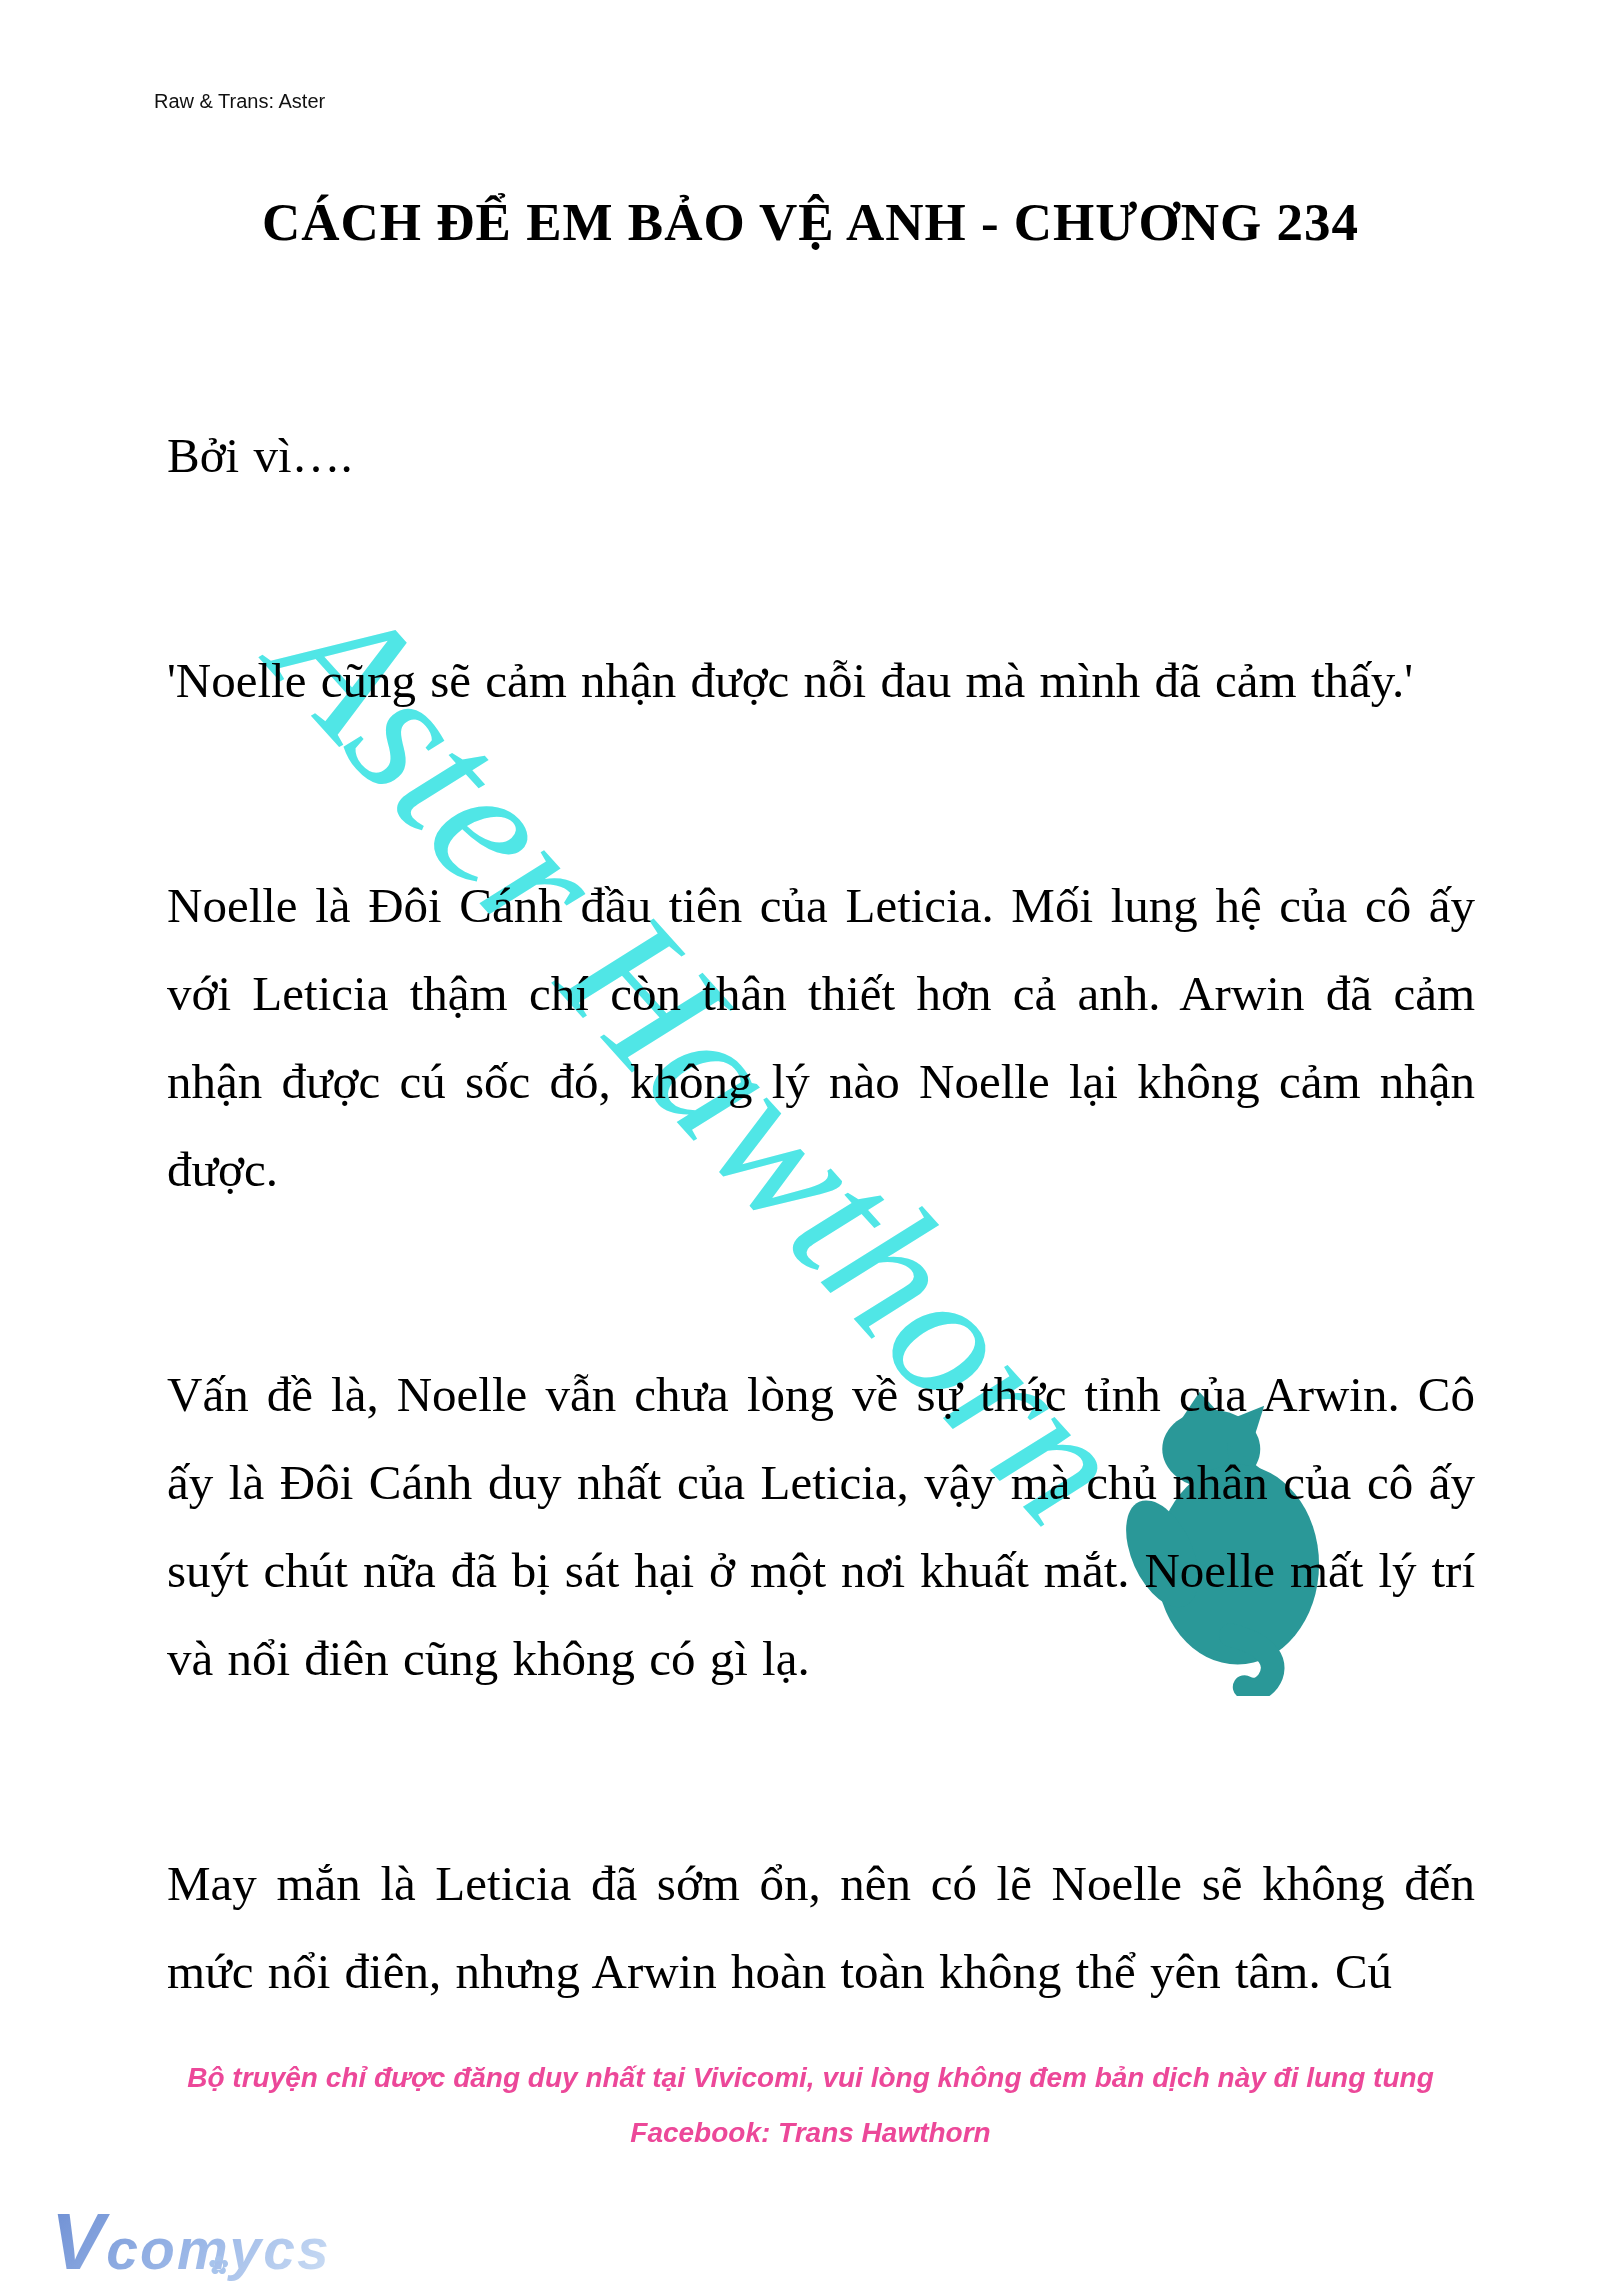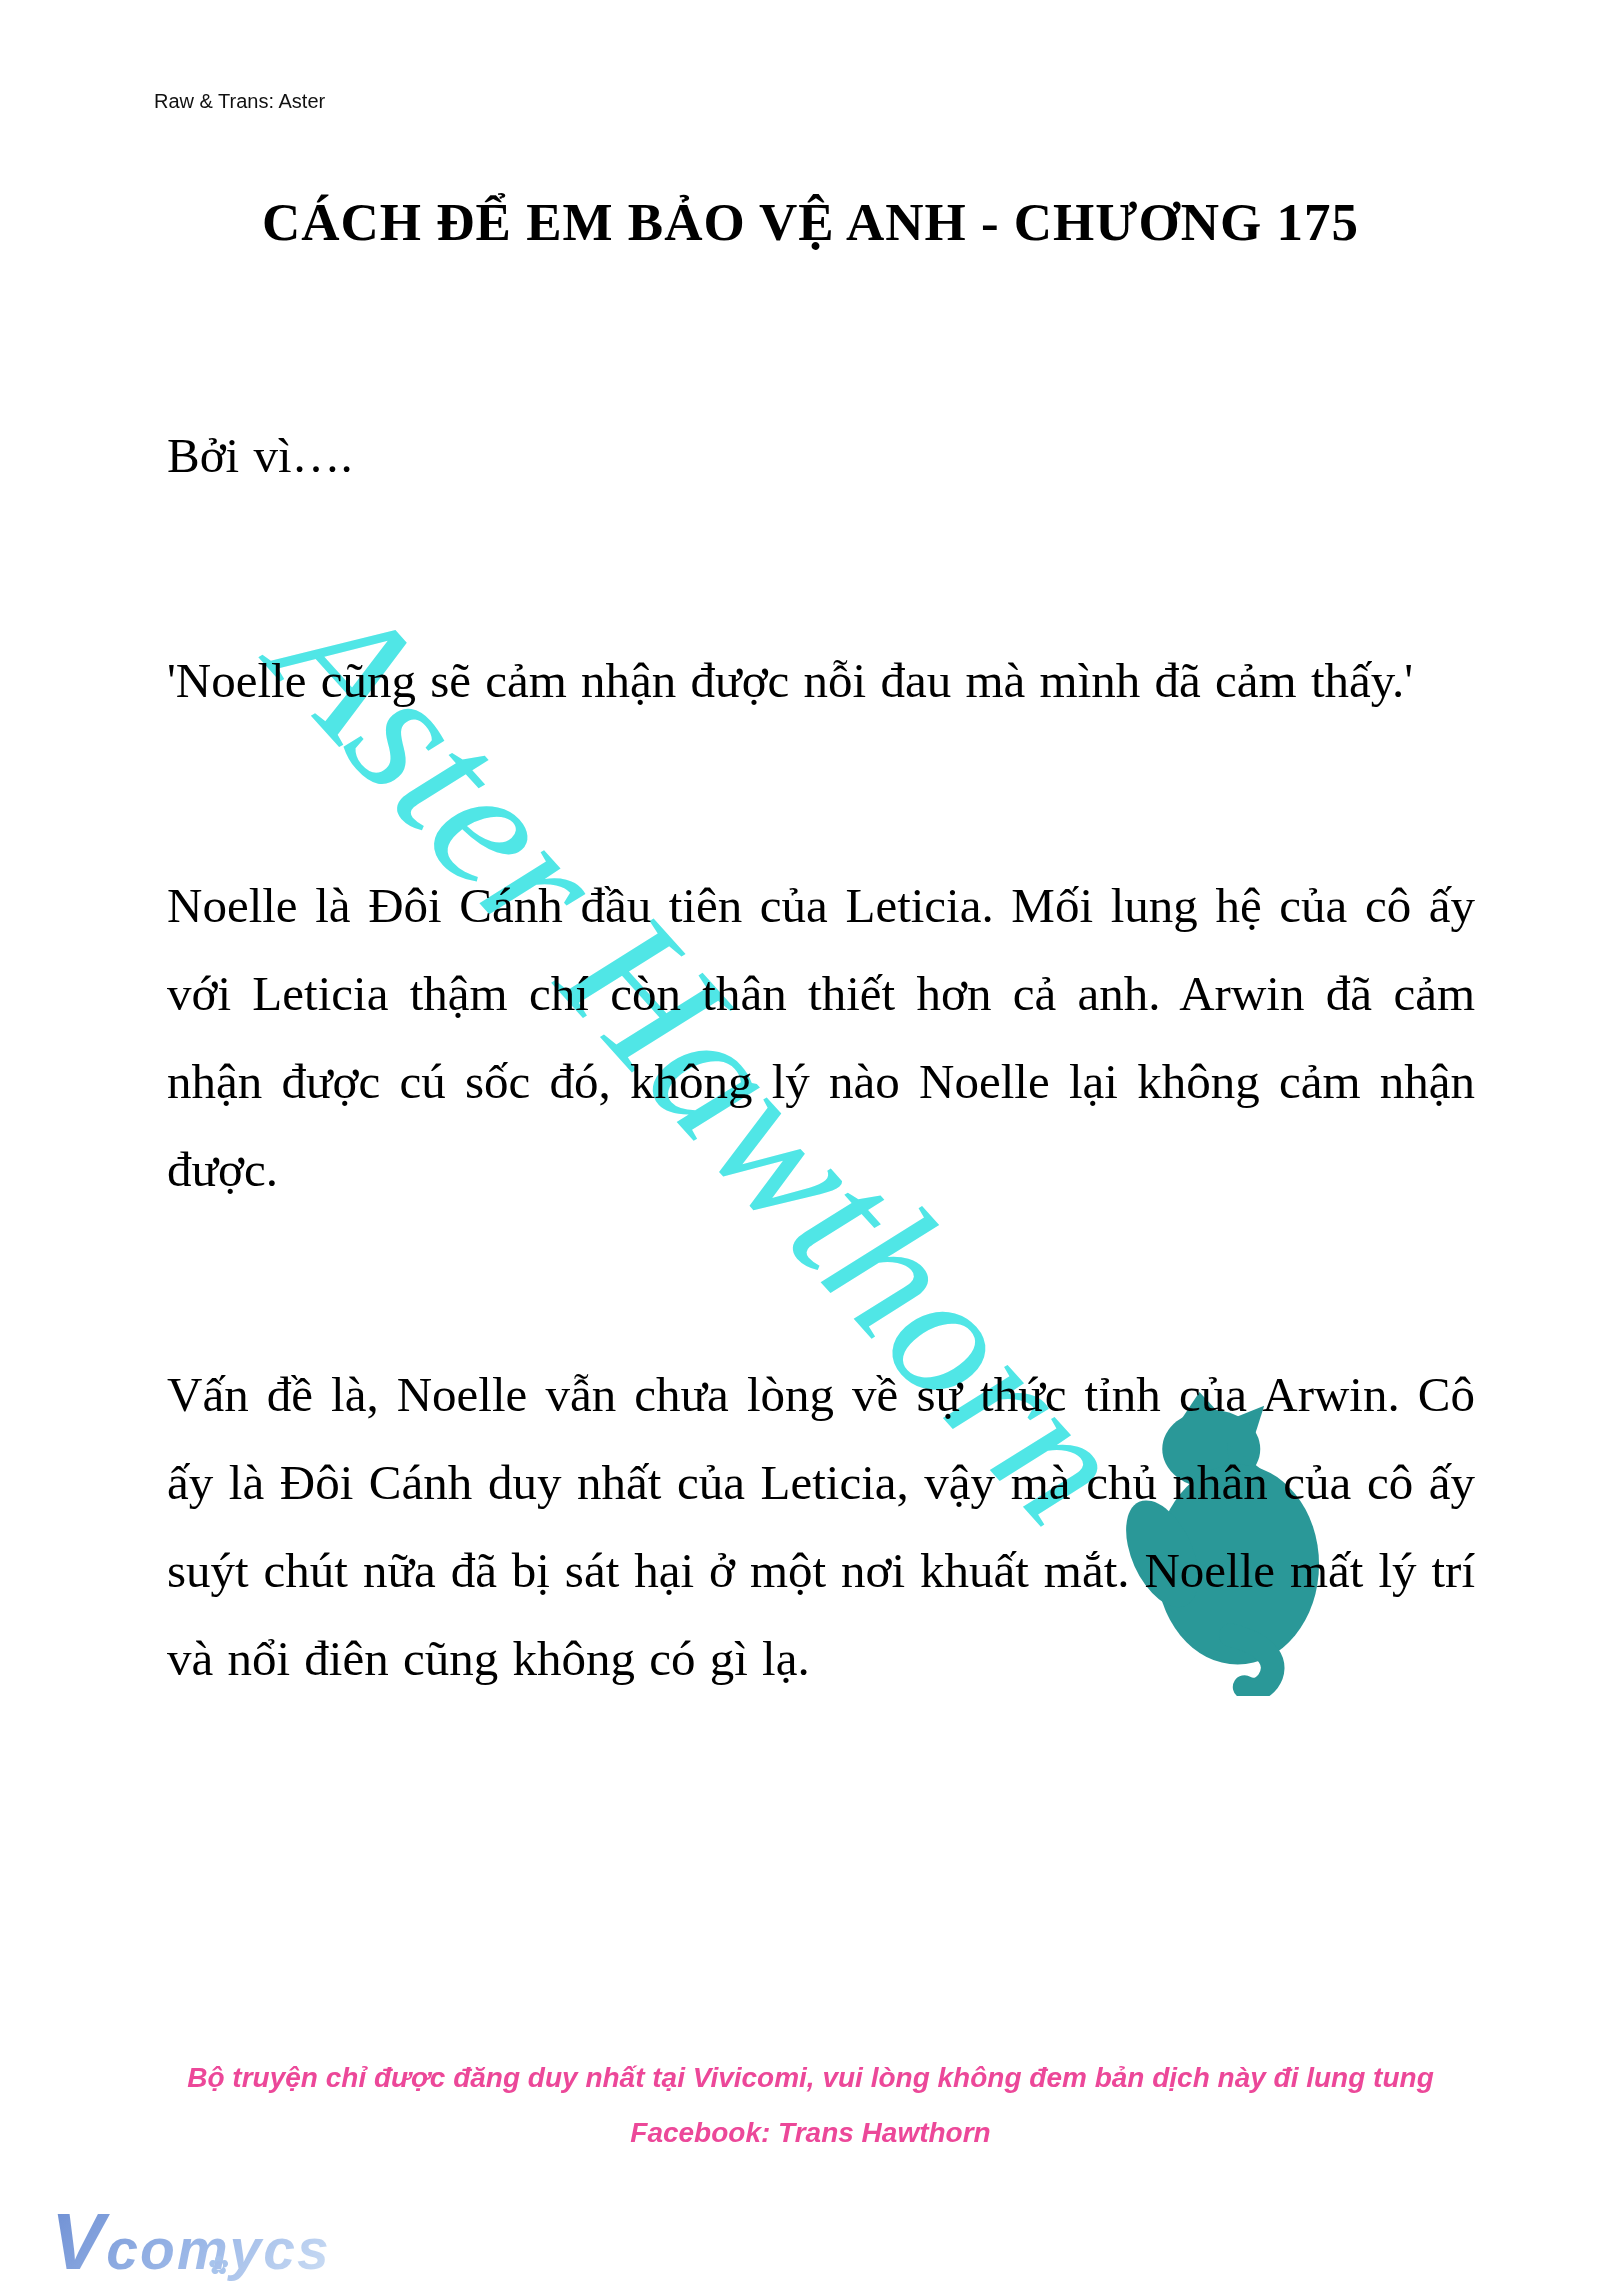--- a/index.html
+++ b/index.html
@@ -140,27 +140,28 @@
       <ellipse cx="115" cy="176" rx="83" ry="102"></ellipse>
       <ellipse cx="38" cy="165" rx="31" ry="58" transform="rotate(-24 38 165)"></ellipse>
       <path d="M 108 248 C 148 258, 158 278, 146 295 C 140 303, 130 306, 122 301" stroke="#2a9898" stroke-width="24" fill="none" stroke-linecap="round"></path>
     </g>
   </svg>
 
   <div class="text-layer">
 
     <div class="credit">Raw &amp; Trans: Aster</div>
 
-    <div class="title">CÁCH ĐỂ EM BẢO VỆ ANH - CHƯƠNG 175</div>
+    <div class="title">CÁCH ĐỂ EM BẢO VỆ ANH - CHƯƠNG 234</div>
 
     <div class="body-text">
       <p>Bởi vì….</p>
       <p>'Noelle cũng sẽ cảm nhận được nỗi đau mà mình đã cảm thấy.'</p>
       <p>Noelle là Đôi Cánh đầu tiên của Leticia. Mối lung hệ của cô ấy với Leticia thậm chí còn thân thiết hơn cả anh. Arwin đã cảm nhận được cú sốc đó, không lý nào Noelle lại không cảm nhận được.</p>
       <p>Vấn đề là, Noelle vẫn chưa lòng về sự thức tỉnh của Arwin. Cô ấy là Đôi Cánh duy nhất của Leticia, vậy mà chủ nhân của cô ấy suýt chút nữa đã bị sát hại ở một nơi khuất mắt. Noelle mất lý trí và nổi điên cũng không có gì lạ.</p>
+      <p>May mắn là Leticia đã sớm ổn, nên có lẽ Noelle sẽ không đến mức nổi điên, nhưng Arwin hoàn toàn không thể yên tâm. Cú</p>
     </div>
 
     <div class="footer">
       <div>Bộ truyện chỉ được đăng duy nhất tại Vivicomi, vui lòng không đem bản dịch này đi lung tung</div>
       <div>Facebook: Trans Hawthorn</div>
     </div>
 
   </div>
 
   <div class="logo"><span class="logo-v">V</span><span>comycs</span></div>

